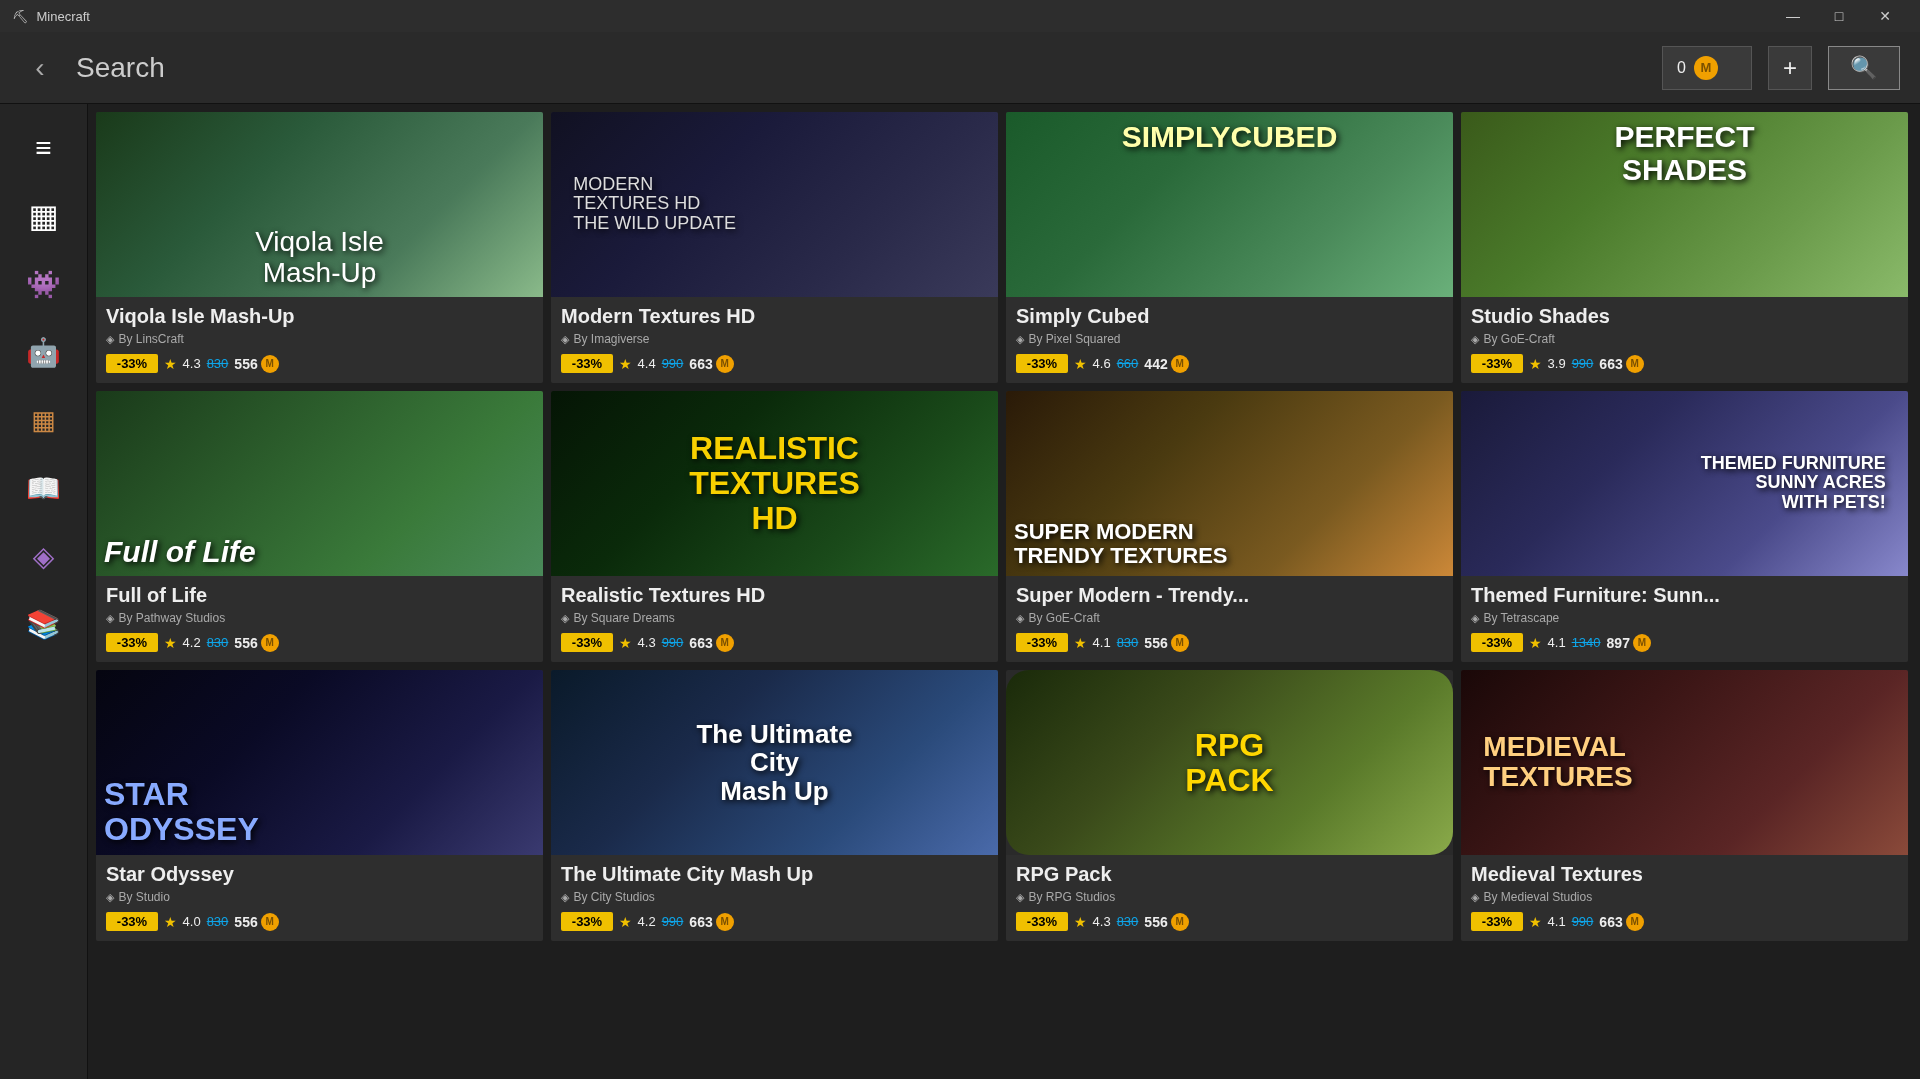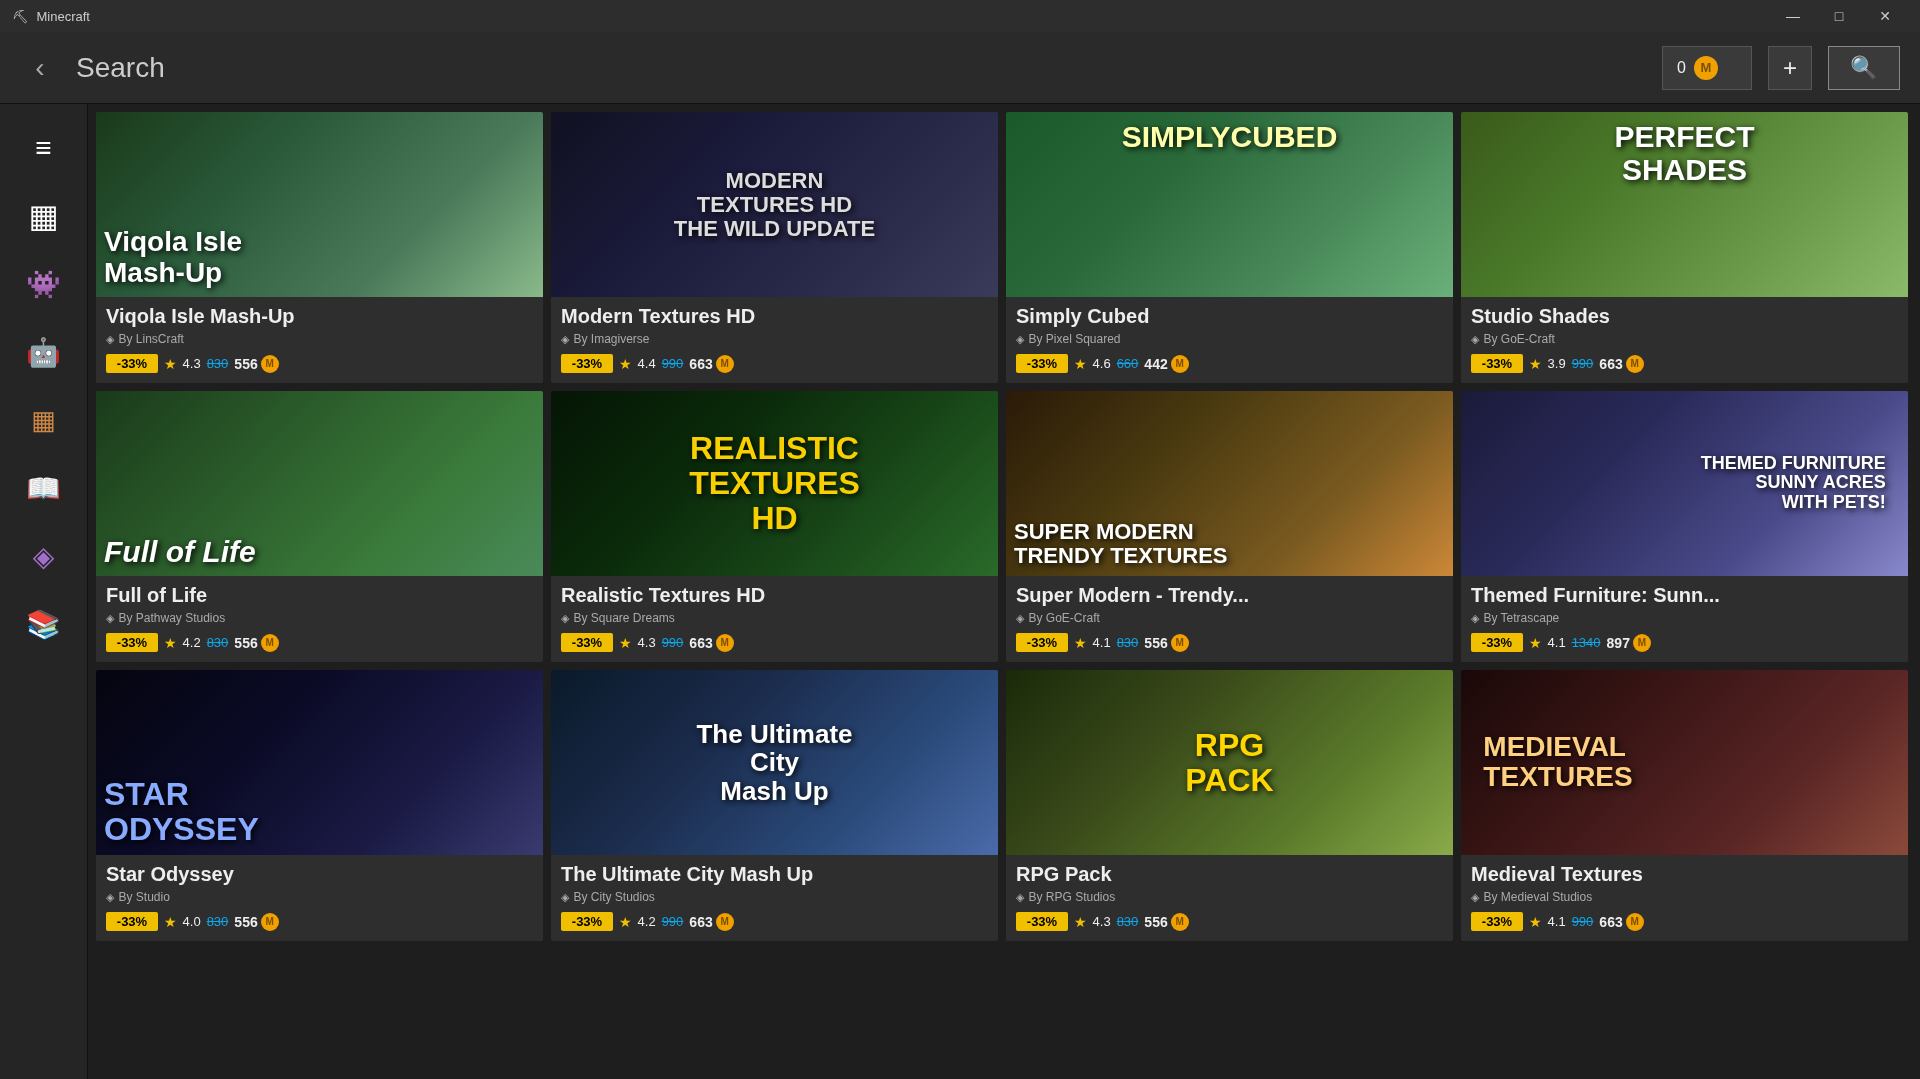--- a/index.html
+++ b/index.html
@@ -326,37 +326,37 @@
       <div class="sidebar-item">
         <span class="sidebar-icon">📚</span>
       </div>
     </div>
 
     <div class="content-area" id="content-area">
       <div class="items-grid" id="items-grid">
 
       <div class="item-card">
             <div class="item-thumb-bg" style="background: linear-gradient(135deg, rgb(26, 58, 26) 0%, rgb(42, 90, 58) 35%, rgb(74, 122, 90) 70%, rgb(138, 186, 138) 100%);">
-              <div style="position: absolute; bottom: 8px; left: 8px; right: 8px; text-align: left; font-weight: 700; text-shadow: rgb(0, 0, 0) 2px 2px 6px; font-size: 28px; color: rgb(255, 255, 255); line-height: 1.1;">Viqola Isle<br>Mash-Up</div>
+              <div style="position: absolute; bottom: 8px; left: 8px; right: 8px; text-align: center; font-weight: 400; text-shadow: rgb(0, 0, 0) 2px 2px 6px; font-size: 28px; color: rgb(255, 255, 255); line-height: 1.1;">Viqola Isle<br>Mash-Up</div>
             </div>
             <div class="item-info">
               <div class="item-title">Viqola Isle Mash-Up</div>
               <div class="item-author"><span style="font-size:11px;">◈</span> By LinsCraft</div>
               <div class="item-pricing">
     <span class="discount-badge">-33%</span>
     <span class="star">★</span>
     <span class="rating-value">4.3</span>
     <span class="original-price">830</span>
     <span class="sale-price">556 <span class="coin-small">M</span></span>
   </div>
             </div>
           </div>
           <div class="item-card">
             <div class="item-thumb-bg" style="background: linear-gradient(135deg, rgb(17, 17, 34) 0%, rgb(26, 26, 58) 35%, rgb(42, 42, 74) 70%, rgb(58, 58, 90) 100%);">
-              <div style="position: absolute; top: 50%; left: 50%; transform: translate(-50%, -50%); text-align: center; font-weight: 700; text-shadow: rgb(0, 0, 0) 2px 2px 6px; font-size: 22px; color: rgb(221, 221, 221); line-height: 1.1; width: 90%;">MODERN<br>TEXTURES HD<br>THE WILD UPDATE</div>
+              <div style="position: absolute; top: 50%; left: 50%; transform: translate(-50%, -50%); font-weight: 400; text-shadow: rgb(0, 0, 0) 2px 2px 6px; font-size: 18px; color: rgb(221, 221, 221); line-height: 1.1; width: 90%;">MODERN<br>TEXTURES HD<br>THE WILD UPDATE</div>
             </div>
             <div class="item-info">
               <div class="item-title">Modern Textures HD</div>
               <div class="item-author"><span style="font-size:11px;">◈</span> By Imagiverse</div>
               <div class="item-pricing">
     <span class="discount-badge">-33%</span>
     <span class="star">★</span>
     <span class="rating-value">4.4</span>
     <span class="original-price">990</span>
     <span class="sale-price">663 <span class="coin-small">M</span></span>
@@ -485,21 +485,21 @@
               <div class="item-pricing">
     <span class="discount-badge">-33%</span>
     <span class="star">★</span>
     <span class="rating-value">4.2</span>
     <span class="original-price">990</span>
     <span class="sale-price">663 <span class="coin-small">M</span></span>
   </div>
             </div>
           </div>
           <div class="item-card">
-            <div class="item-thumb-bg" style="background: linear-gradient(135deg, rgb(26, 42, 10) 0%, rgb(58, 74, 26) 35%, rgb(90, 122, 42) 70%, rgb(138, 170, 74) 100%);">
+            <div class="item-thumb-bg" style="background: linear-gradient(135deg, rgb(26, 42, 10) 0%, rgb(58, 74, 26) 35%, rgb(90, 122, 42) 70%, rgb(138, 170, 74) 100%); border-radius: 23px;">
               <div style="position: absolute; top: 50%; left: 50%; transform: translate(-50%, -50%); text-align: center; font-weight: 900; text-shadow: rgb(0, 0, 0) 2px 2px 6px; font-size: 32px; color: rgb(255, 215, 0); line-height: 1.1; width: 90%;">RPG<br>PACK</div>
             </div>
             <div class="item-info">
               <div class="item-title">RPG Pack</div>
               <div class="item-author"><span style="font-size:11px;">◈</span> By RPG Studios</div>
               <div class="item-pricing">
     <span class="discount-badge">-33%</span>
     <span class="star">★</span>
     <span class="rating-value">4.3</span>
     <span class="original-price">830</span>

